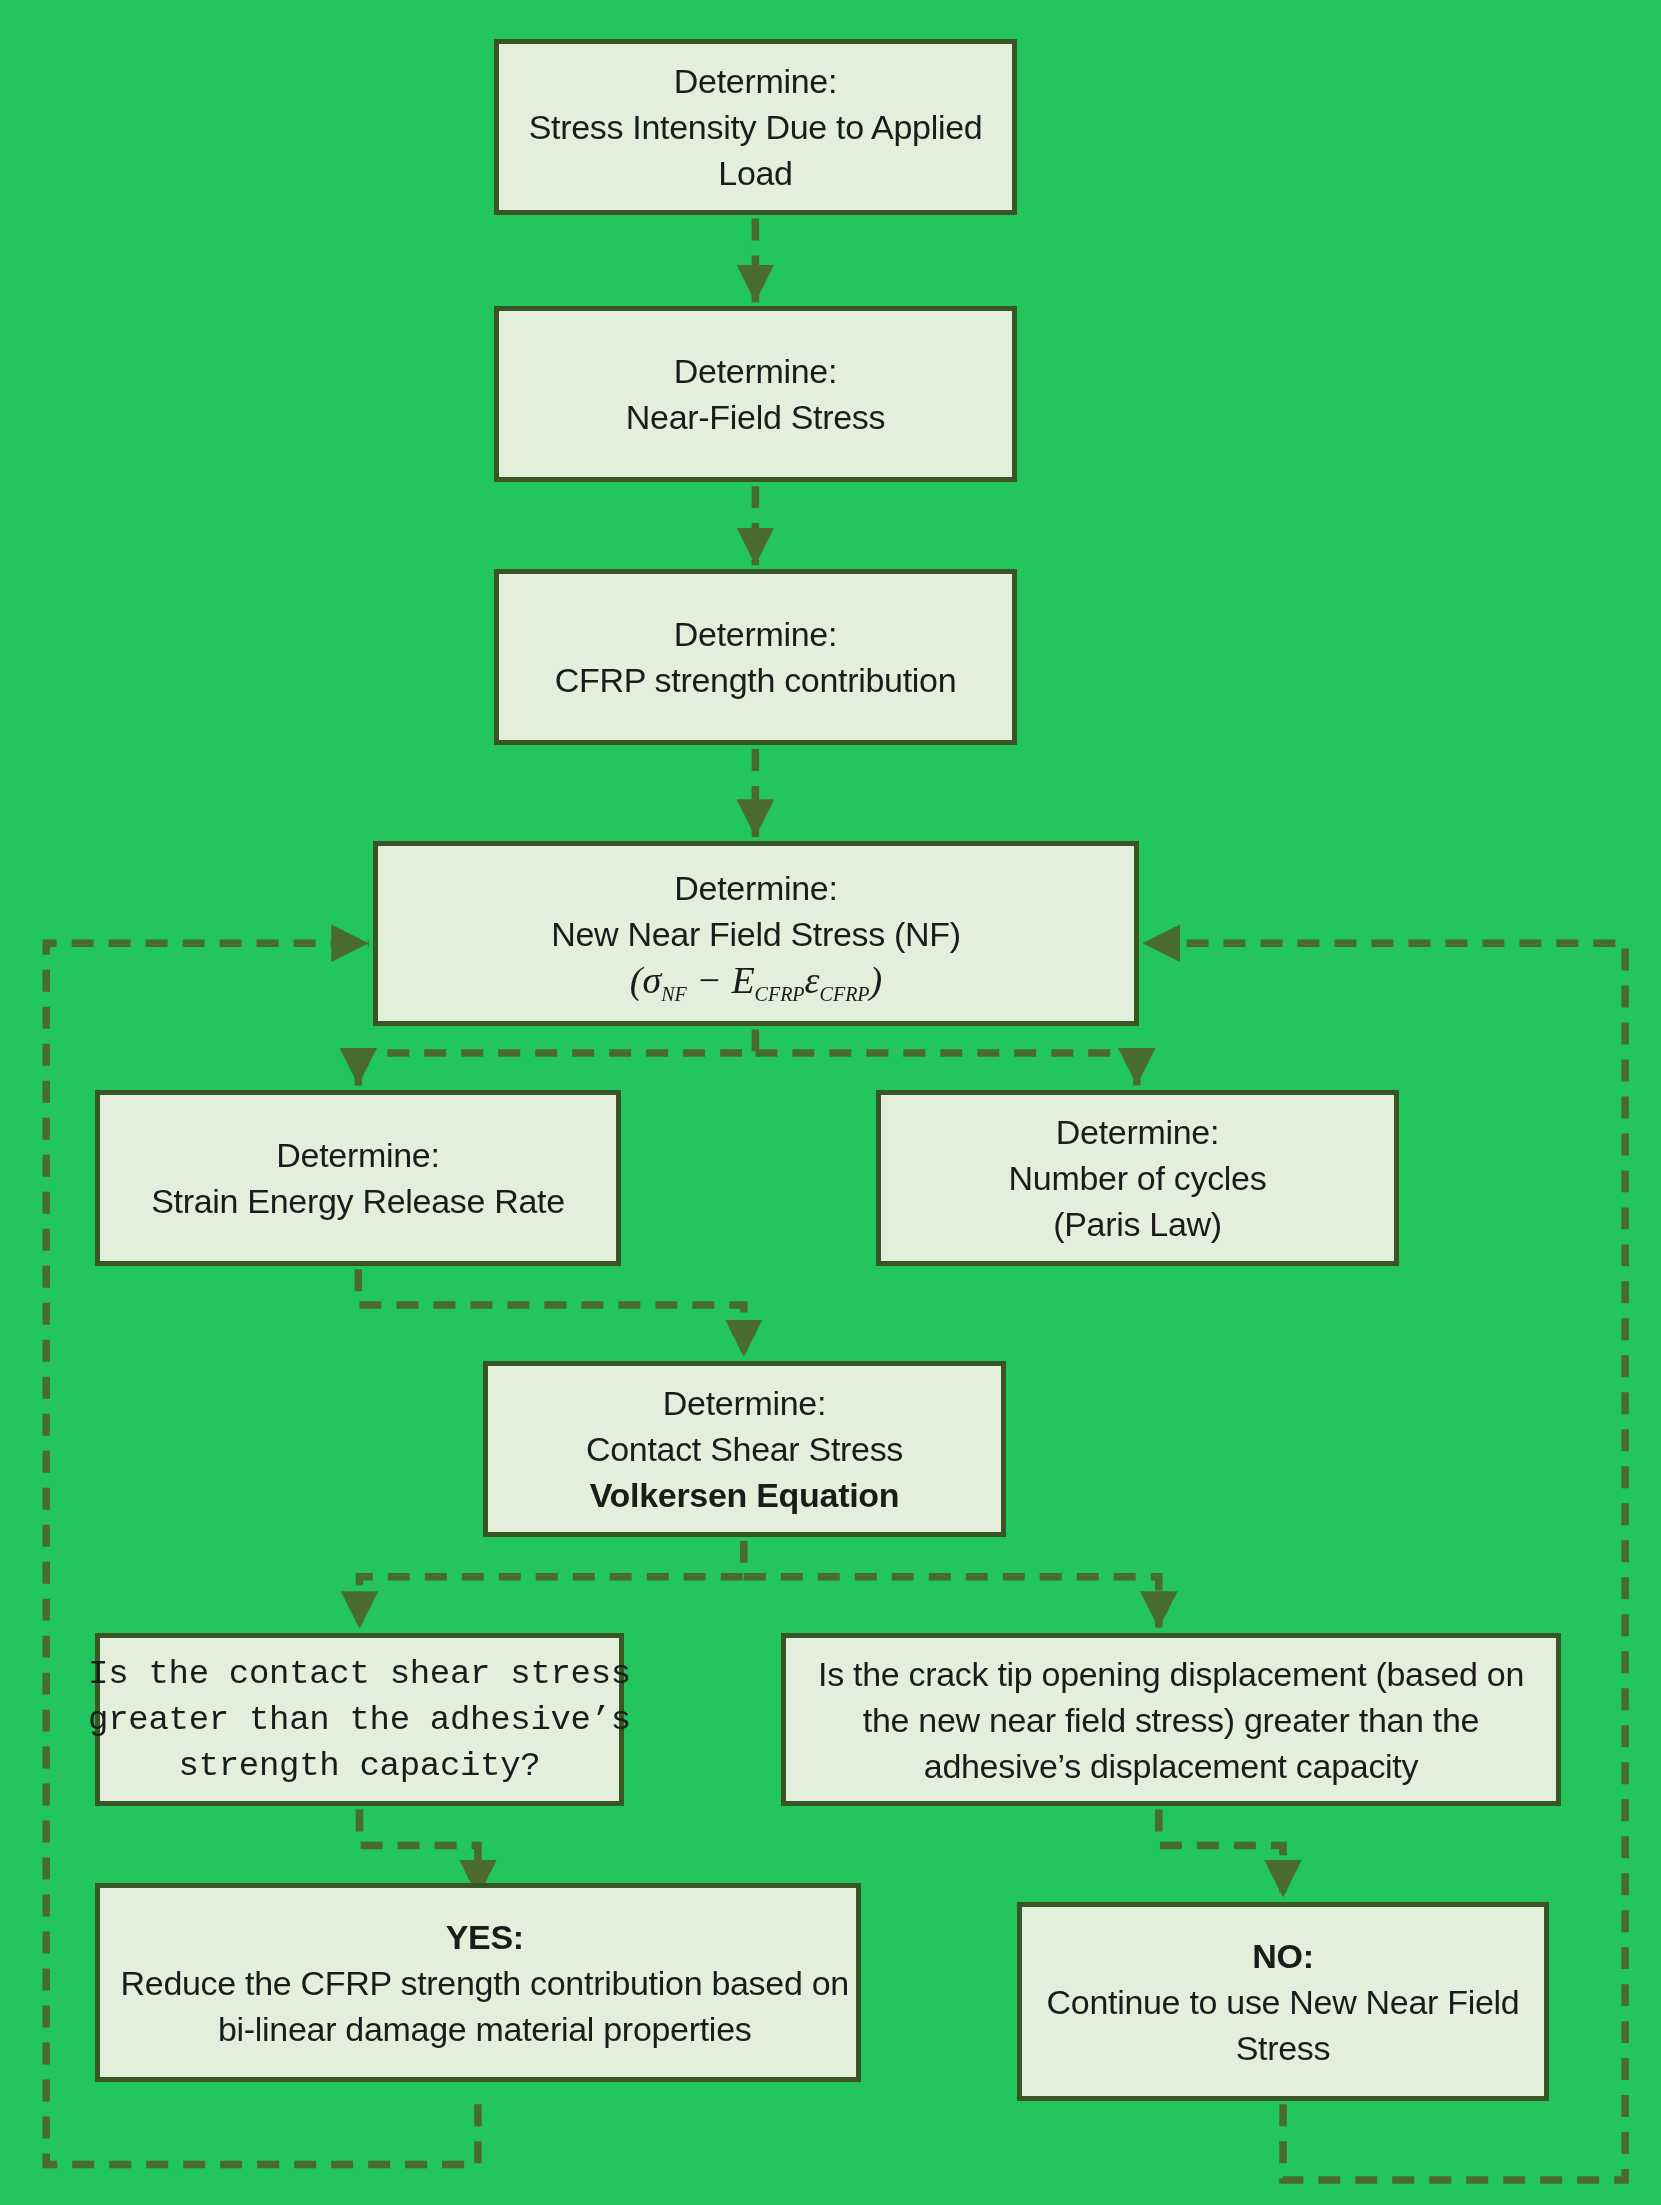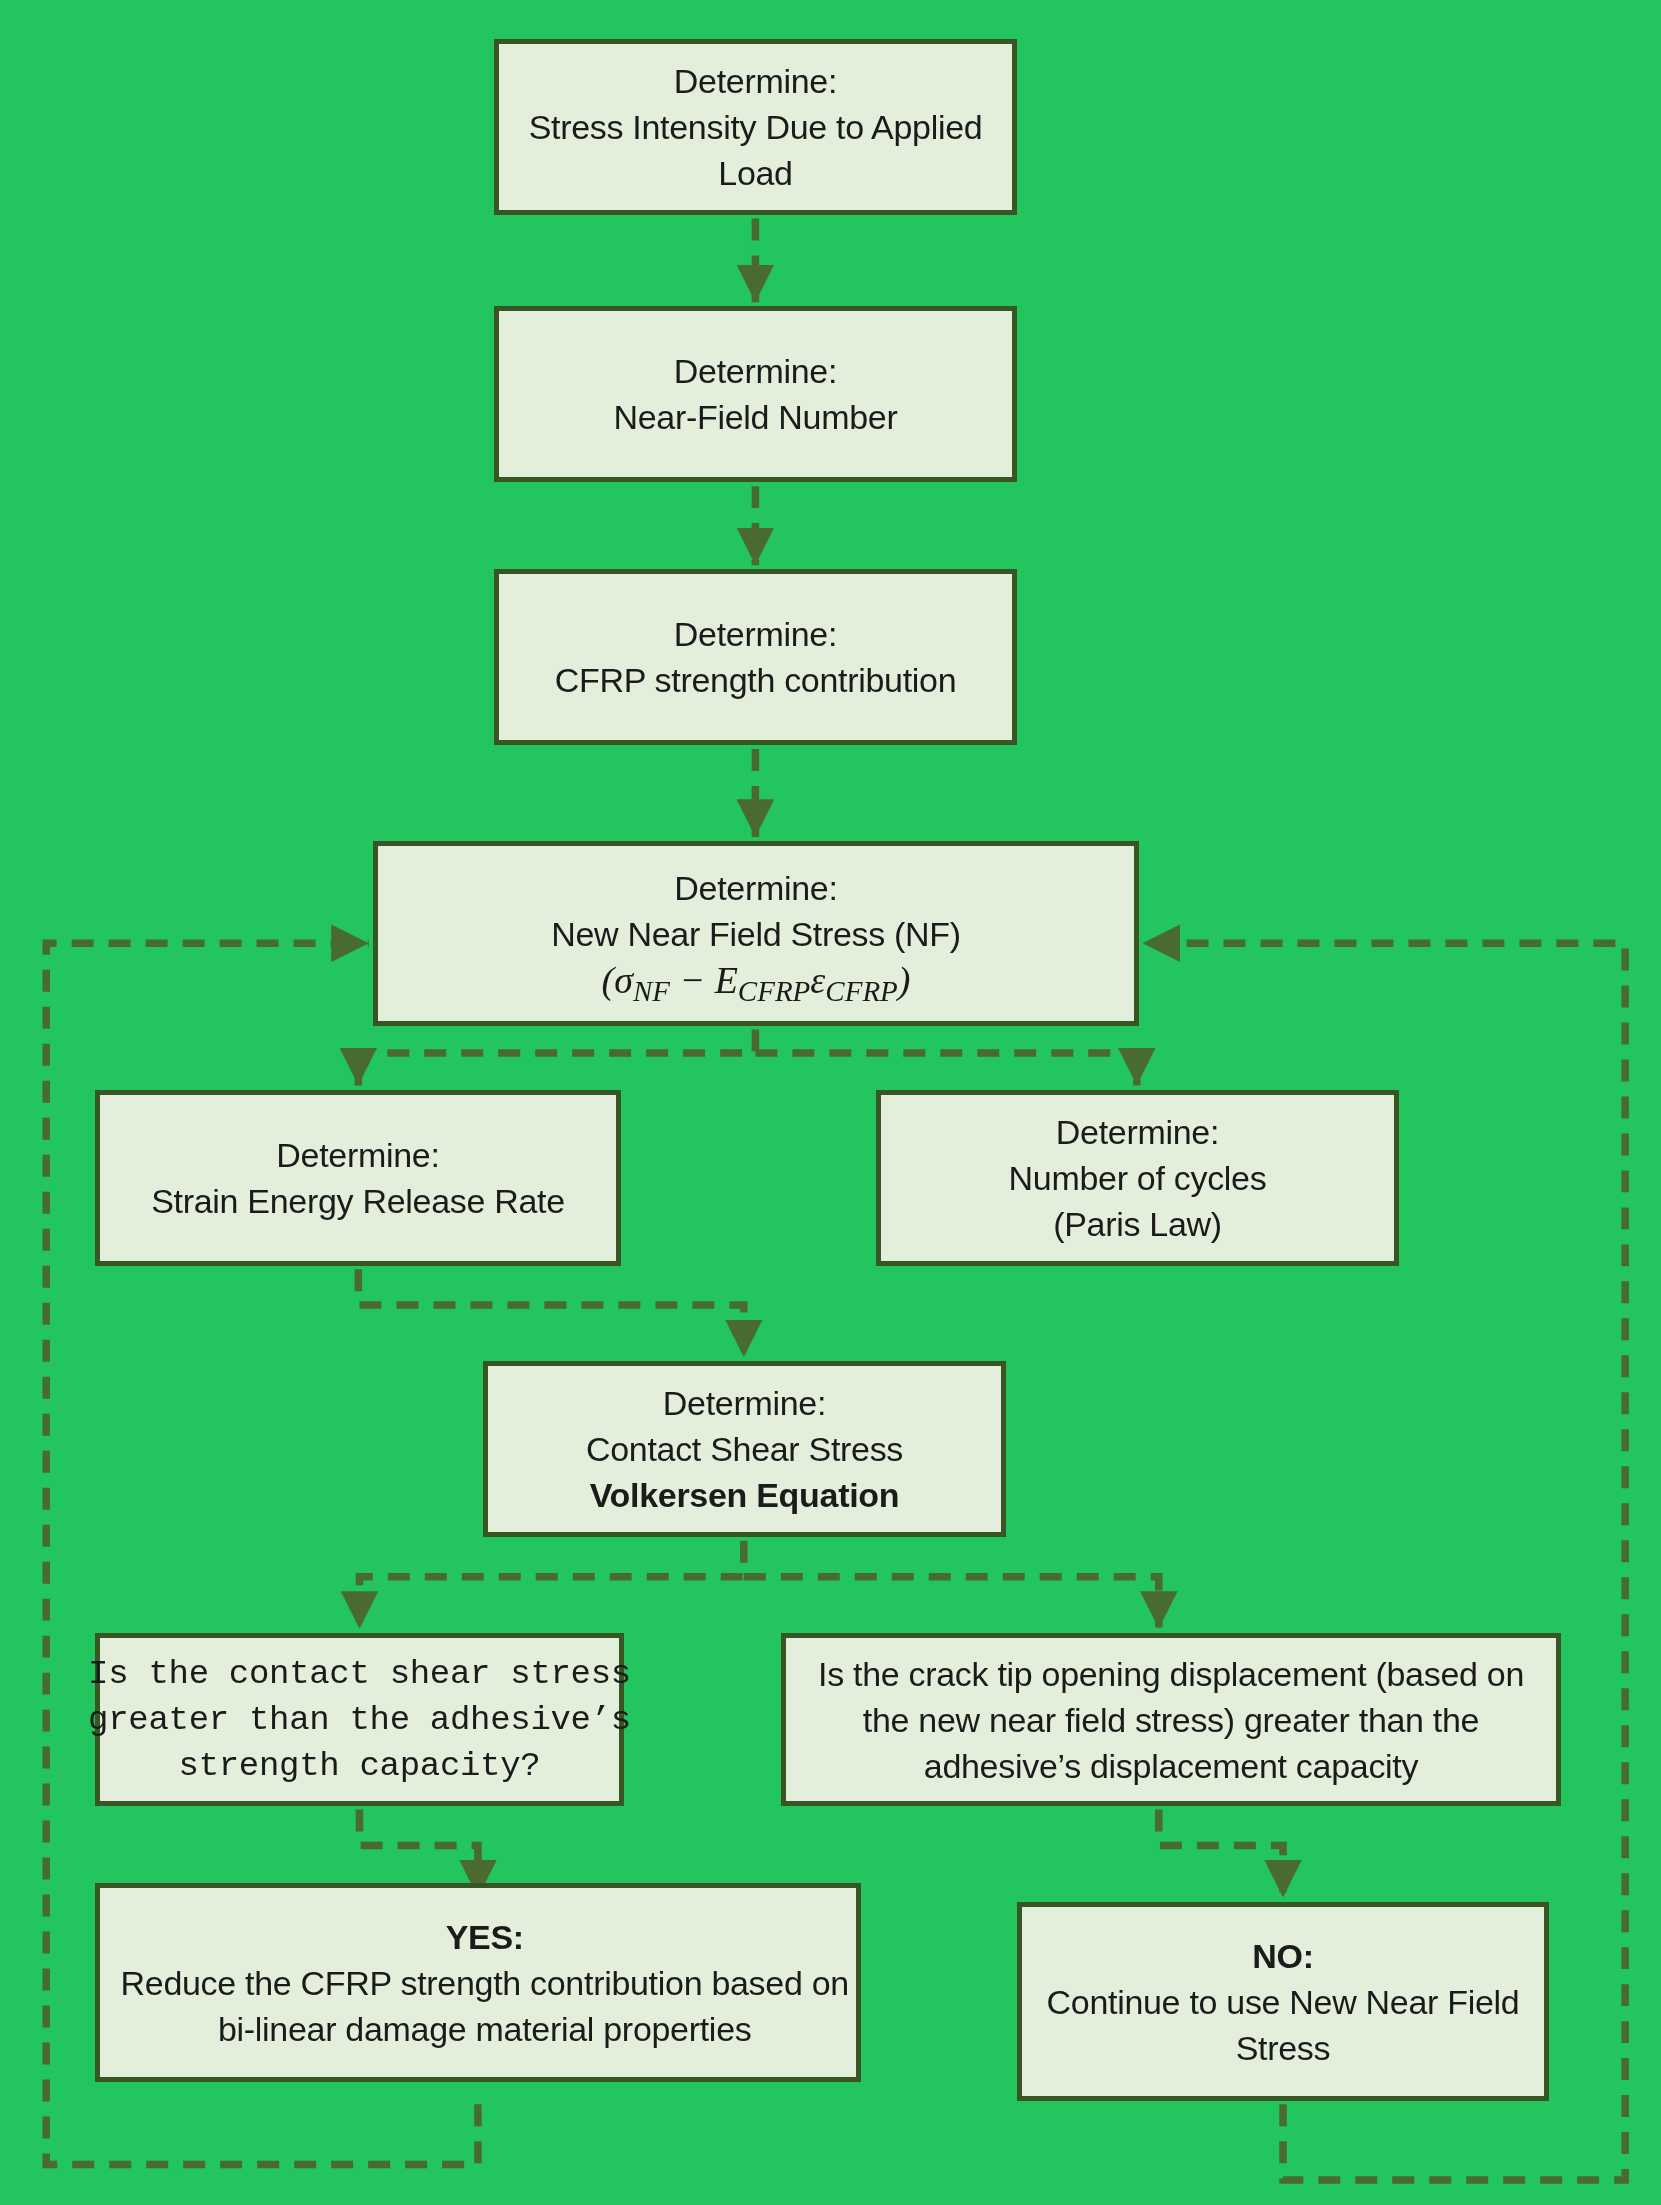--- a/index.html
+++ b/index.html
@@ -39,21 +39,21 @@
   }
   .line { white-space:nowrap; }
   .bold { font-weight:bold; }
   .formula {
     font-family:"Liberation Serif", serif;
     font-style:italic;
     font-size:38px;
     letter-spacing:0;
   }
   .formula sub {
-    font-size:29px;
+    font-size:20px;
     line-height:0;
     vertical-align:-8px;
     letter-spacing:0;
   }
 </style>
 </head>
 <body>
 
 <div class="canvas">
 
@@ -90,21 +90,21 @@
   </svg>
 
   <div class="box" style="left:494px; top:39px; width:523px; height:176px;">
     <div class="line">Determine:</div>
     <div class="line">Stress Intensity Due to Applied</div>
     <div class="line">Load</div>
   </div>
 
   <div class="box" style="left:494px; top:306px; width:523px; height:176px;">
     <div class="line">Determine:</div>
-    <div class="line">Near-Field Number</div>
+    <div class="line">Near-Field Stress</div>
   </div>
 
   <div class="box" style="left:494px; top:569px; width:523px; height:176px;">
     <div class="line">Determine:</div>
     <div class="line">CFRP strength contribution</div>
   </div>
 
   <div class="box" style="left:373px; top:841px; width:766px; height:185px;">
     <div class="line">Determine:</div>
     <div class="line">New Near Field Stress (NF)</div>

